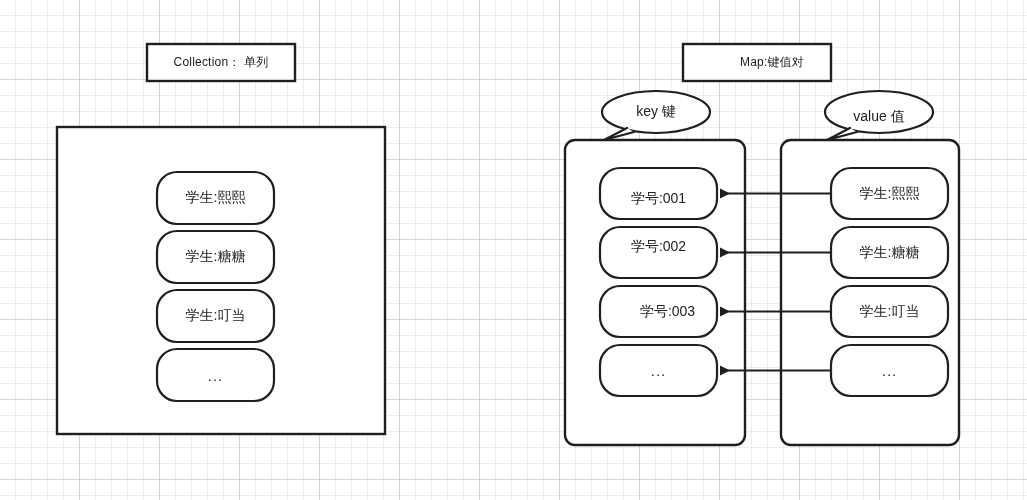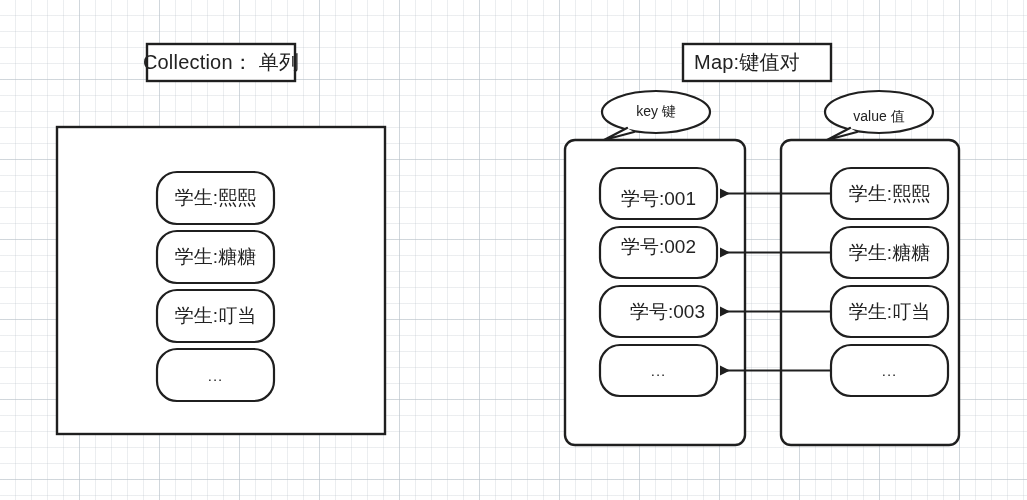--- a/index.html
+++ b/index.html
@@ -36,25 +36,25 @@
   .node-text {
     position: absolute;
     display: flex;
     align-items: center;
     justify-content: center;
     color: #222222;
     white-space: nowrap;
     pointer-events: none;
   }
   .title-text {
-    font-size: 20px;
+    font-size: 12px;
     letter-spacing: 0.2px;
   }
   .pill-text {
-    font-size: 19px;
+    font-size: 14px;
   }
   .bubble-text {
     font-size: 14px;
   }
   .ellipsis-text {
     font-size: 15px;
     letter-spacing: 1px;
   }
 </style>
 </head>
@@ -103,21 +103,21 @@
     <ellipse cx="656" cy="112" rx="54" ry="21" fill="#ffffff" stroke="#1f1f1f" stroke-width="2.2"></ellipse>
     <path d="M 627,128 L 604,140 L 634,132" fill="#ffffff" stroke="#1f1f1f" stroke-width="2.2" stroke-linejoin="round" stroke-linecap="round"></path>
 
     <ellipse cx="879" cy="112" rx="54" ry="21" fill="#ffffff" stroke="#1f1f1f" stroke-width="2.2"></ellipse>
     <path d="M 850,128 L 827,140 L 857,132" fill="#ffffff" stroke="#1f1f1f" stroke-width="2.2" stroke-linejoin="round" stroke-linecap="round"></path>
 
   </svg>
 
   <div class="node-text title-text" style="left:147px; top:44px; width:148px; height:37px;">Collection： 单列</div>
 
-  <div class="node-text title-text" style="left:683px; top:44px; width:128px; height:37px;">Map:键值对</div>
+  <div class="node-text title-text" style="left:708px; top:44px; width:128px; height:37px;">Map:键值对</div>
 
   <div class="node-text bubble-text" style="left:602px; top:91px; width:108px; height:42px;">key 键</div>
 
   <div class="node-text bubble-text" style="left:825px; top:91px; width:108px; height:52px;">value 值</div>
 
   <div class="node-text pill-text" style="left:157px; top:172px; width:117px; height:52px;">学生:熙熙</div>
   <div class="node-text pill-text" style="left:157px; top:231px; width:117px; height:52px;">学生:糖糖</div>
   <div class="node-text pill-text" style="left:157px; top:290px; width:117px; height:52px;">学生:叮当</div>
   <div class="node-text ellipsis-text" style="left:157px; top:349px; width:117px; height:52px;">...</div>
 

